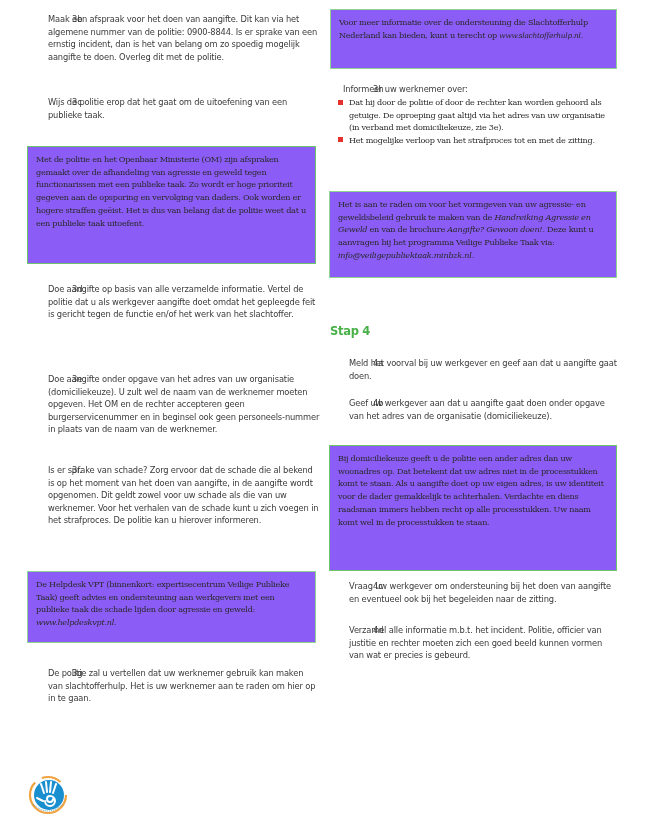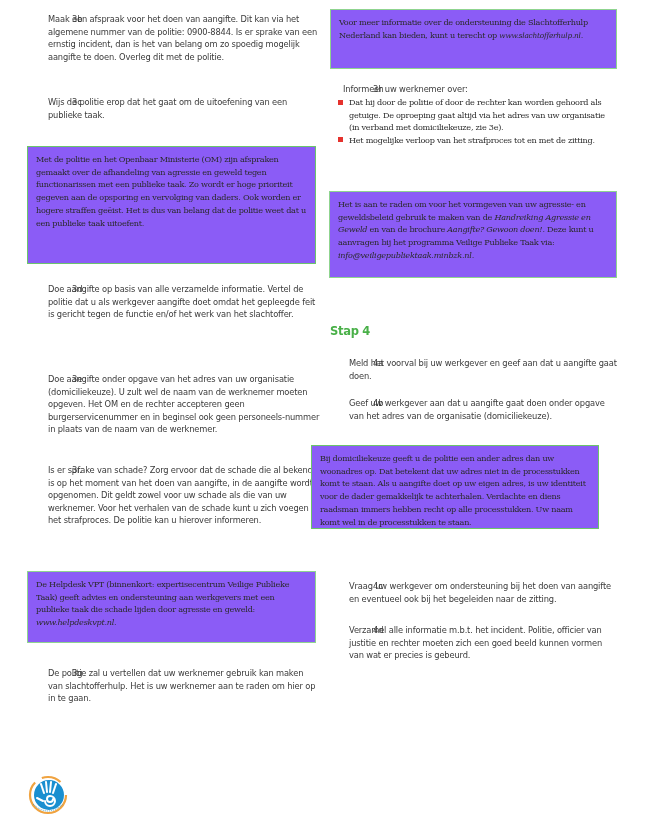--- a/index.html
+++ b/index.html
@@ -103,21 +103,21 @@
 <div class="item" style="left:330px; top:357px; width:290px;">
   <span class="num">4a</span>
   <span class="txt" style="width:268px;">Meld het voorval bij uw werkgever en geef aan dat u aangifte gaat doen.</span>
 </div>
 
 <div class="item" style="left:330px; top:397px; width:290px;">
   <span class="num">4b</span>
   <span class="txt" style="width:268px;">Geef uw werkgever aan dat u aangifte gaat doen onder opgave van het adres van de organisatie (domiciliekeuze).</span>
 </div>
 
-<div class="box strong" style="left:311px; top:445px; width:288px; height:84px;">
+<div class="box strong" style="left:329px; top:445px; width:288px; height:126px;">
   <span>Bij domiciliekeuze geeft u de politie een ander adres dan uw woonadres op. Dat betekent dat uw adres niet in de processtukken komt te staan. Als u aangifte doet op uw eigen adres, is uw identiteit voor de dader gemakkelijk te achterhalen. Verdachte en diens raadsman immers hebben recht op alle processtukken. Uw naam komt wel in de processtukken te staan.</span>
 </div>
 
 <div class="item" style="left:330px; top:580px; width:290px;">
   <span class="num">4c</span>
   <span class="txt" style="width:268px;">Vraag uw werkgever om ondersteuning bij het doen van aangifte en eventueel ook bij het begeleiden naar de zitting.</span>
 </div>
 
 <div class="item" style="left:330px; top:624px; width:290px;">
   <span class="num">4d</span>

